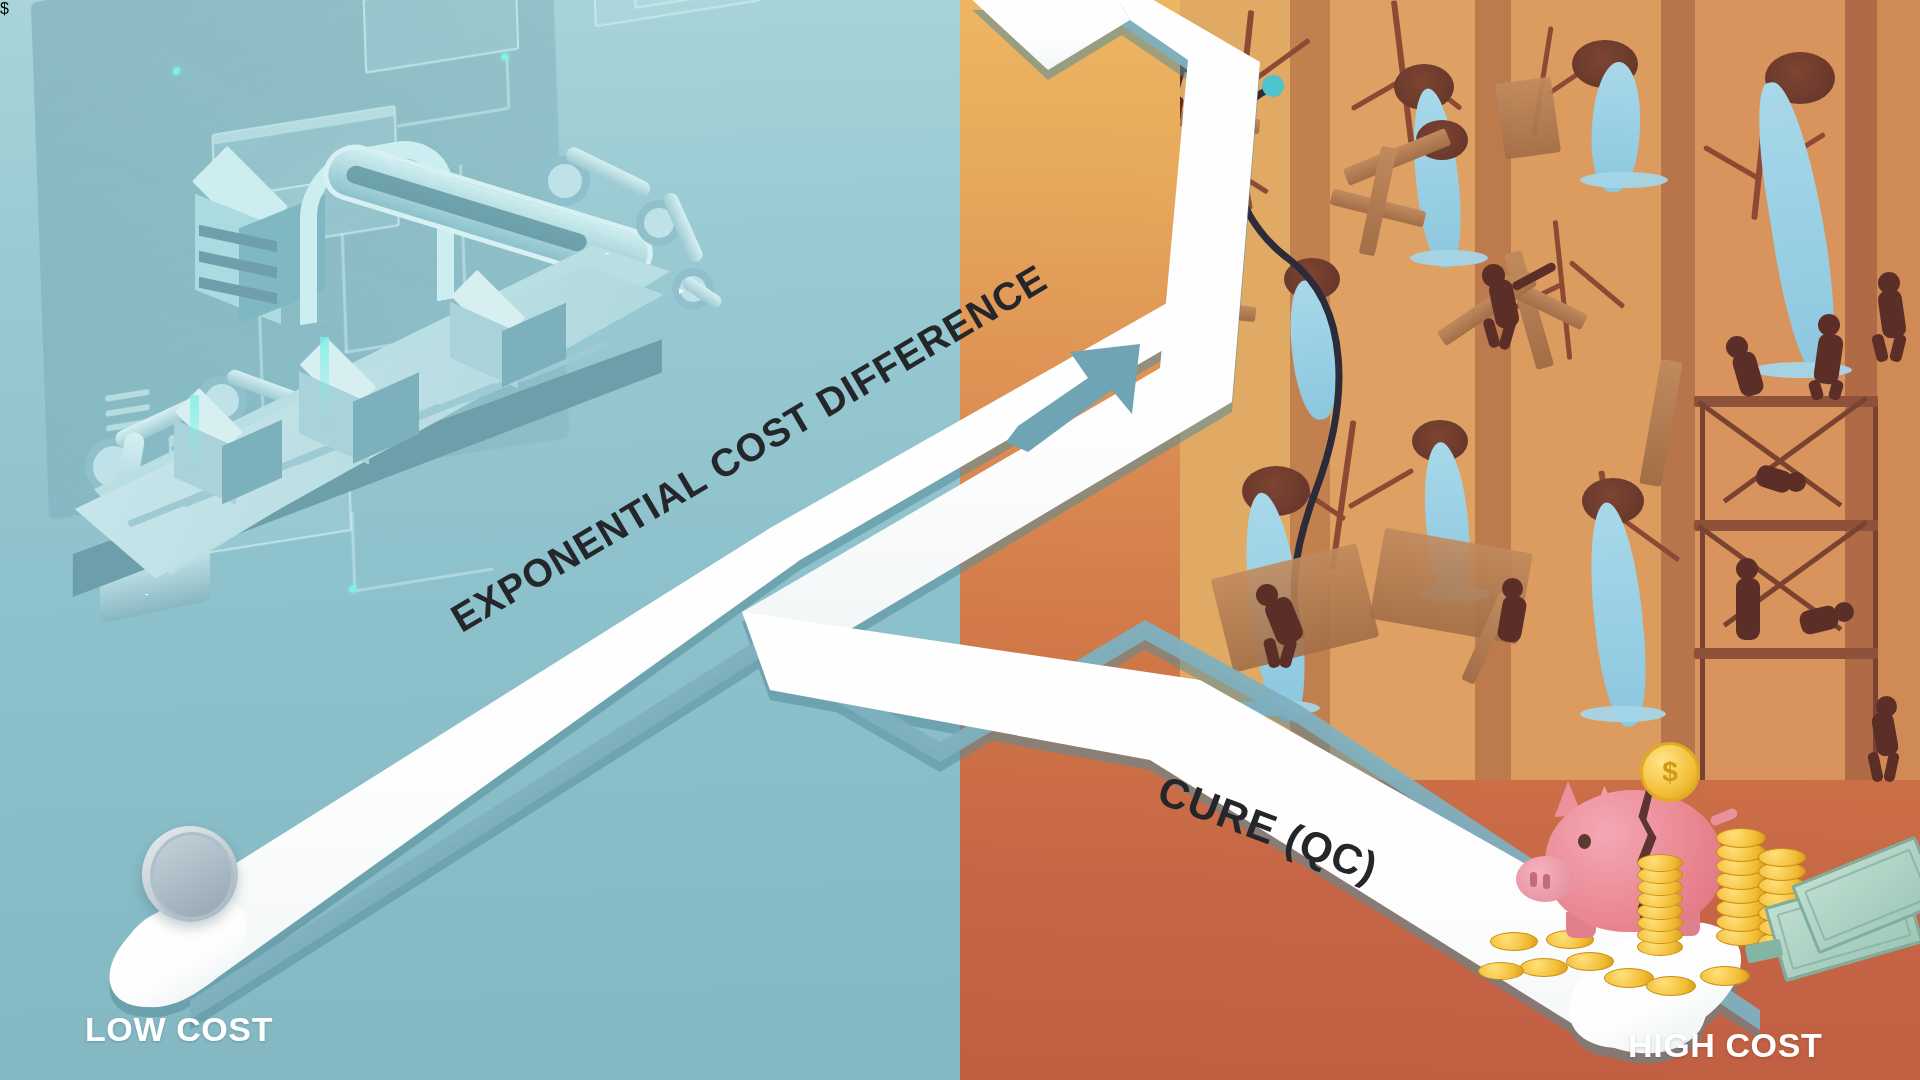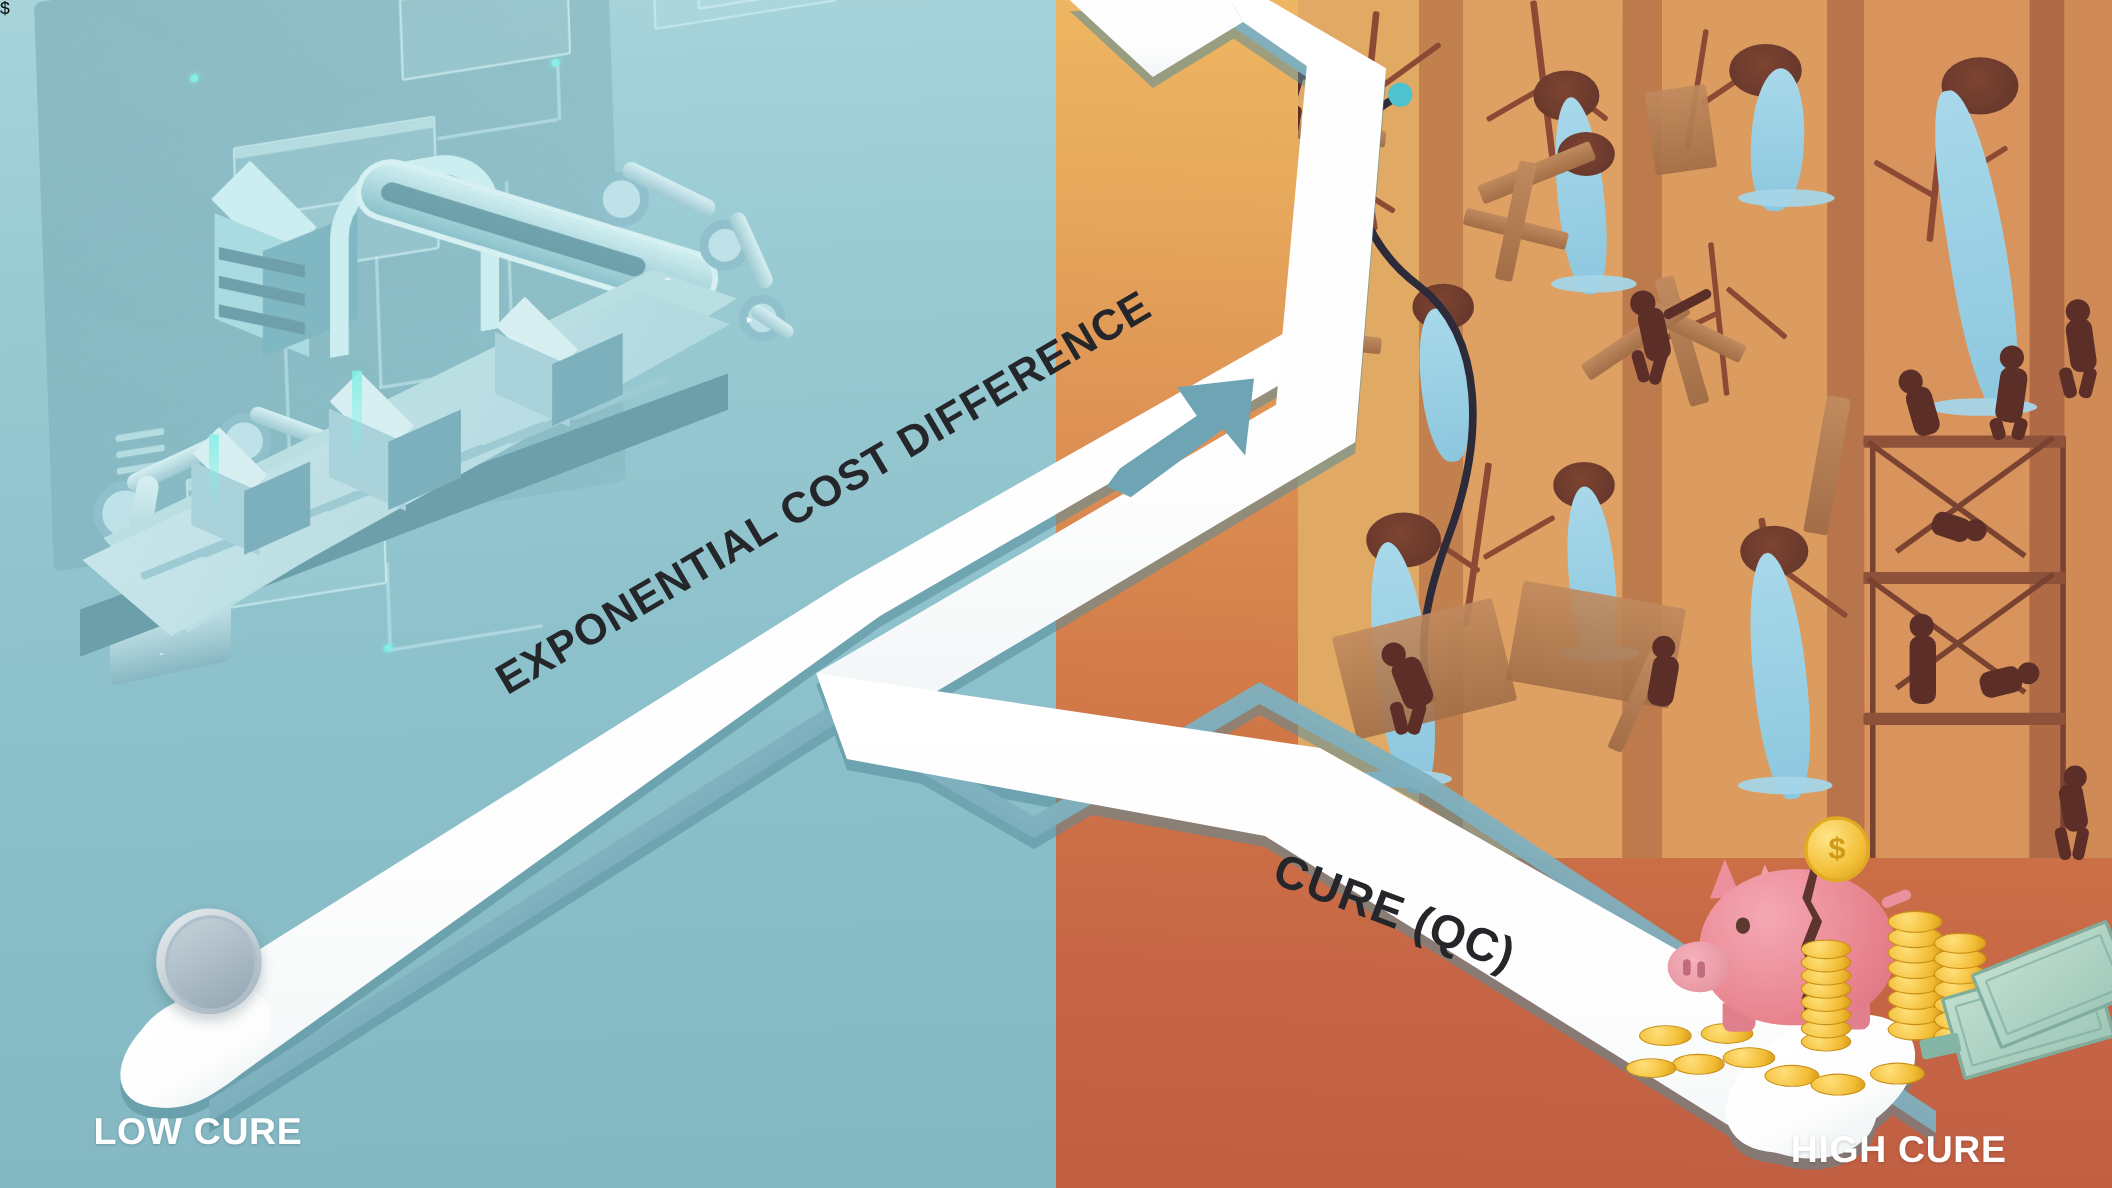--- a/index.html
+++ b/index.html
@@ -586,17 +586,17 @@
     <div class="bill abs" style="left:1800px;top:858px;width:128px;height:68px;transform:rotate(-22deg);">
         <i></i>
       </div>
     <div class="abs" style="left:1746px;top:942px;width:36px;height:18px;background:#84b5a4;border-radius:3px;transform:rotate(-12deg);"></div>
   </div>
 
   <div class="abs road-text" id="exp-text">EXPONENTIAL COST DIFFERENCE</div>
 
   <div class="abs road-text" id="cure-text">CURE (QC)</div>
 
-  <div class="abs lbl-corner" style="left:85px;top:1010px;">LOW CURE</div>
-
-  <div class="abs lbl-corner" style="left:1628px;top:1026px;">HIGH CURE</div>
+  <div class="abs lbl-corner" style="left:85px;top:1010px;">LOW COST</div>
+
+  <div class="abs lbl-corner" style="left:1628px;top:1026px;">HIGH COST</div>
 
 </div>
 
 </body></html>

